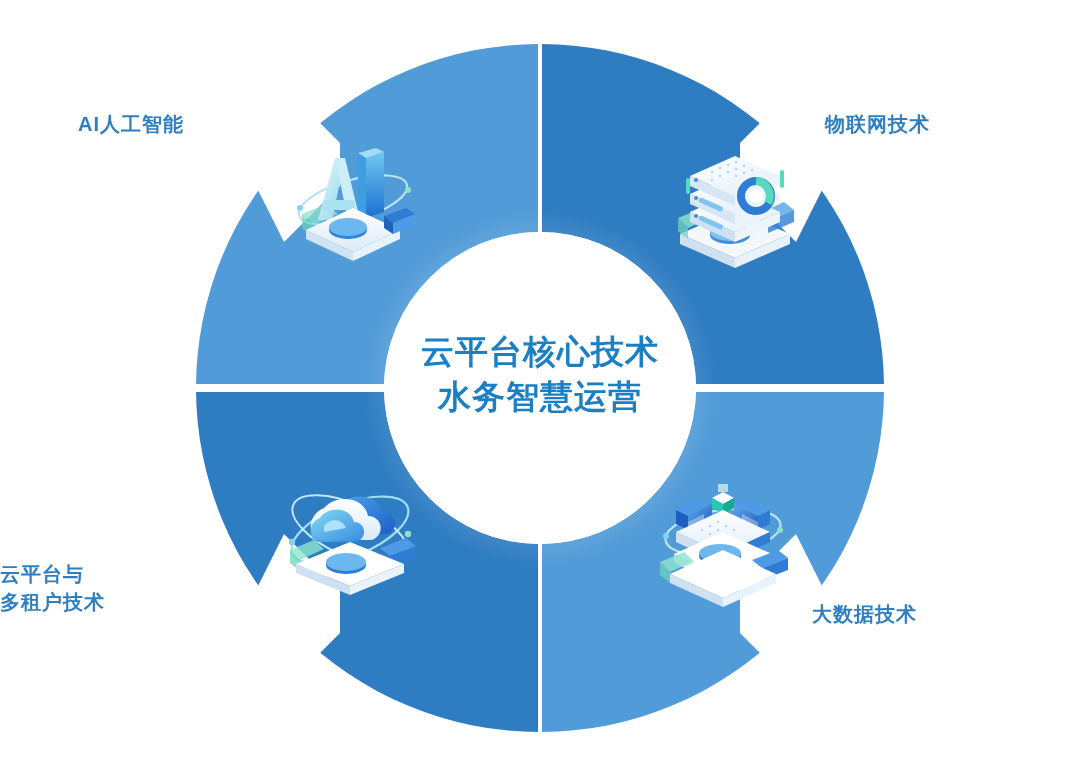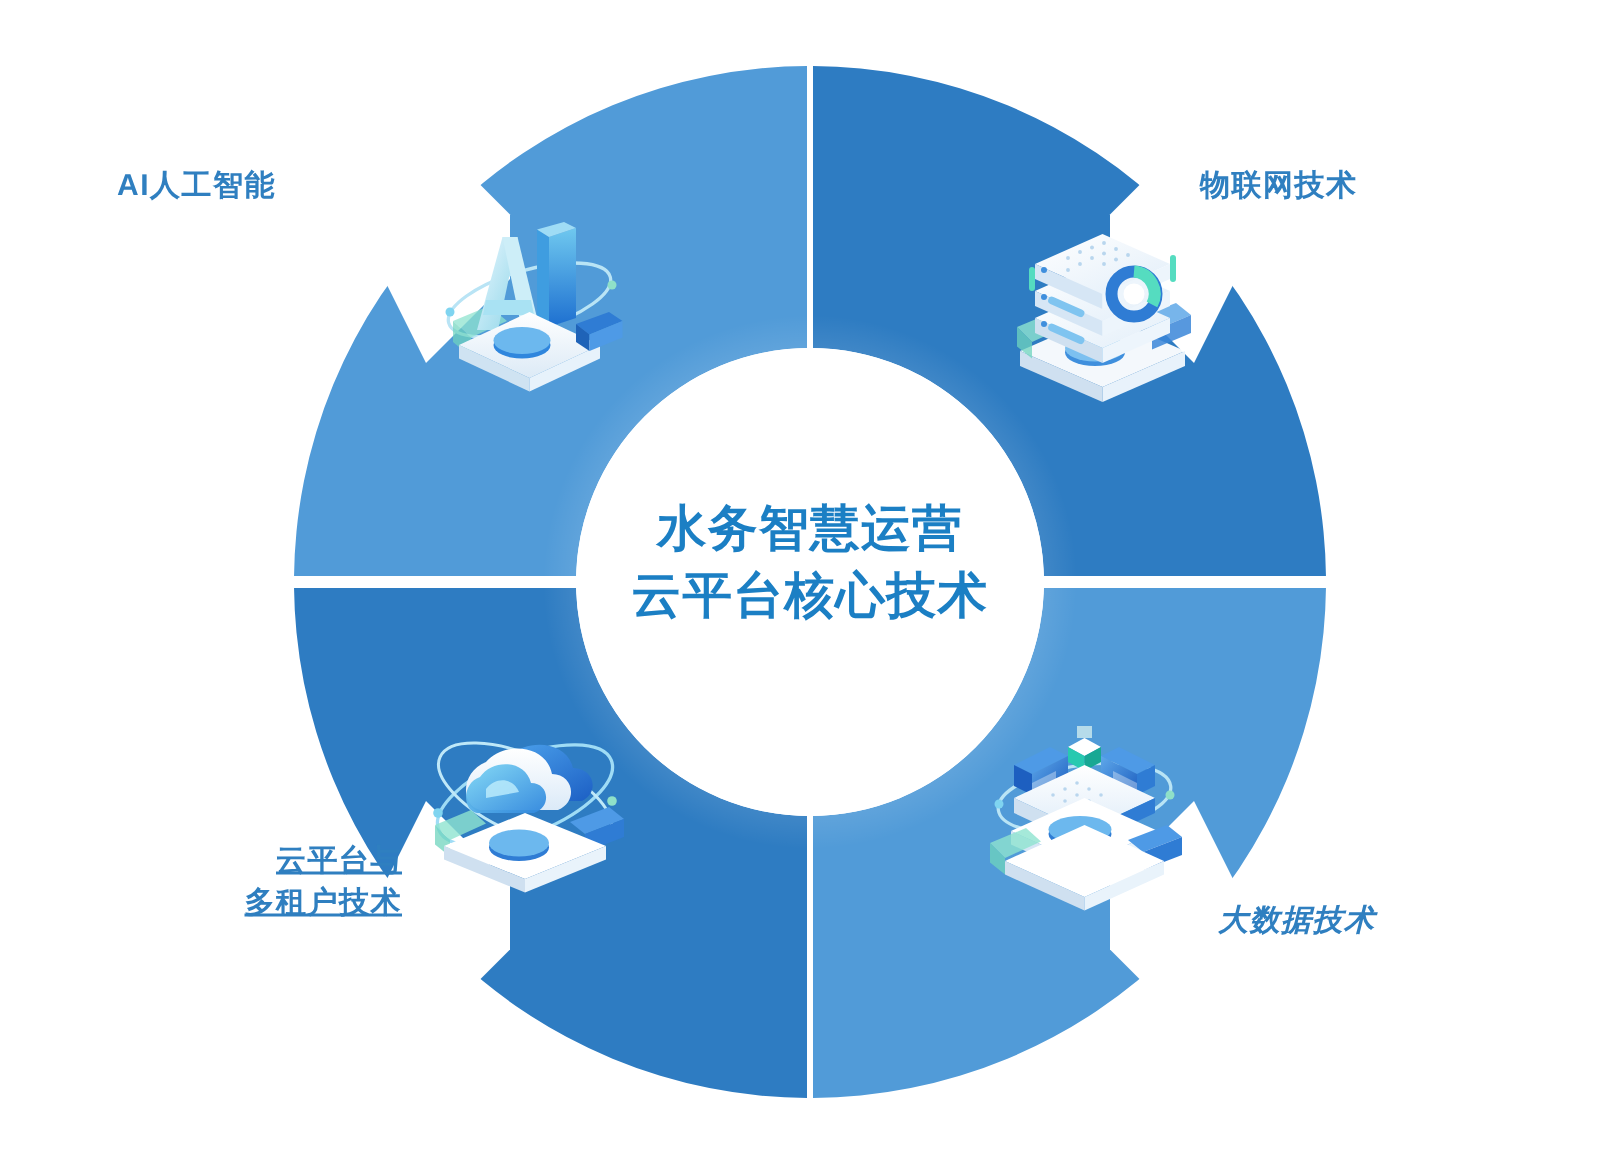--- a/index.html
+++ b/index.html
@@ -23,23 +23,23 @@
   .center-text .ln{display:block;white-space:nowrap;}
 
   
   .qlabel{
     position:absolute;color:#2f7fc0;font-weight:bold;
     font-size:20px;line-height:1.4;letter-spacing:1px;
     white-space:nowrap;
   }
   .qlabel .ln{display:block;}
   .q-ai{left:0;top:110px;width:262px;text-align:center;}
-  .q-iot{left:800px;top:110px;width:250px;text-align:left;}
-  .q-cloud{left:0;top:560px;width:268px;text-align:right;text-decoration:underline;}
-  .q-bigdata{left:812px;top:600px;width:250px;text-align:left;font-style:italic;}
+  .q-iot{left:825px;top:110px;width:250px;text-align:left;}
+  .q-cloud{left:0;top:560px;width:268px;text-align:left;}
+  .q-bigdata{left:812px;top:600px;width:250px;text-align:left;}
 
   
   .icon-box{position:absolute;}
   .ic-ai{left:288px;top:138px;width:130px;height:125px;}
   .ic-iot{left:668px;top:140px;width:135px;height:135px;}
   .ic-cloud{left:278px;top:470px;width:145px;height:130px;}
   .ic-bigdata{left:648px;top:470px;width:150px;height:140px;}
   .icon-box svg{display:block;width:100%;height:100%;}
 </style>
 </head>
@@ -92,22 +92,22 @@
       <path d="M 540 732 A 344 344 0 0 0 884 388 L 696 388 A 156 156 0 0 1 540 544 Z" fill="#519bd8"></path>
       <path d="M 837 616 L 780 673 L 740 633 L 740 590 L 796 534 Z" fill="#ffffff"></path>
     </g>
 
     <circle cx="540" cy="388" r="178" fill="url(#haloGrad)"></circle>
 
     <circle cx="540" cy="388" r="156" fill="#ffffff"></circle>
   </svg>
 
   <div class="center-text">
+    <span class="ln">云平台核心技术</span>
     <span class="ln">水务智慧运营</span>
-    <span class="ln">云平台核心技术</span>
   </div>
 
   <div class="qlabel q-ai">
     <span class="ln">AI人工智能</span>
   </div>
 
   <div class="qlabel q-iot">
     <span class="ln">物联网技术</span>
   </div>
 

